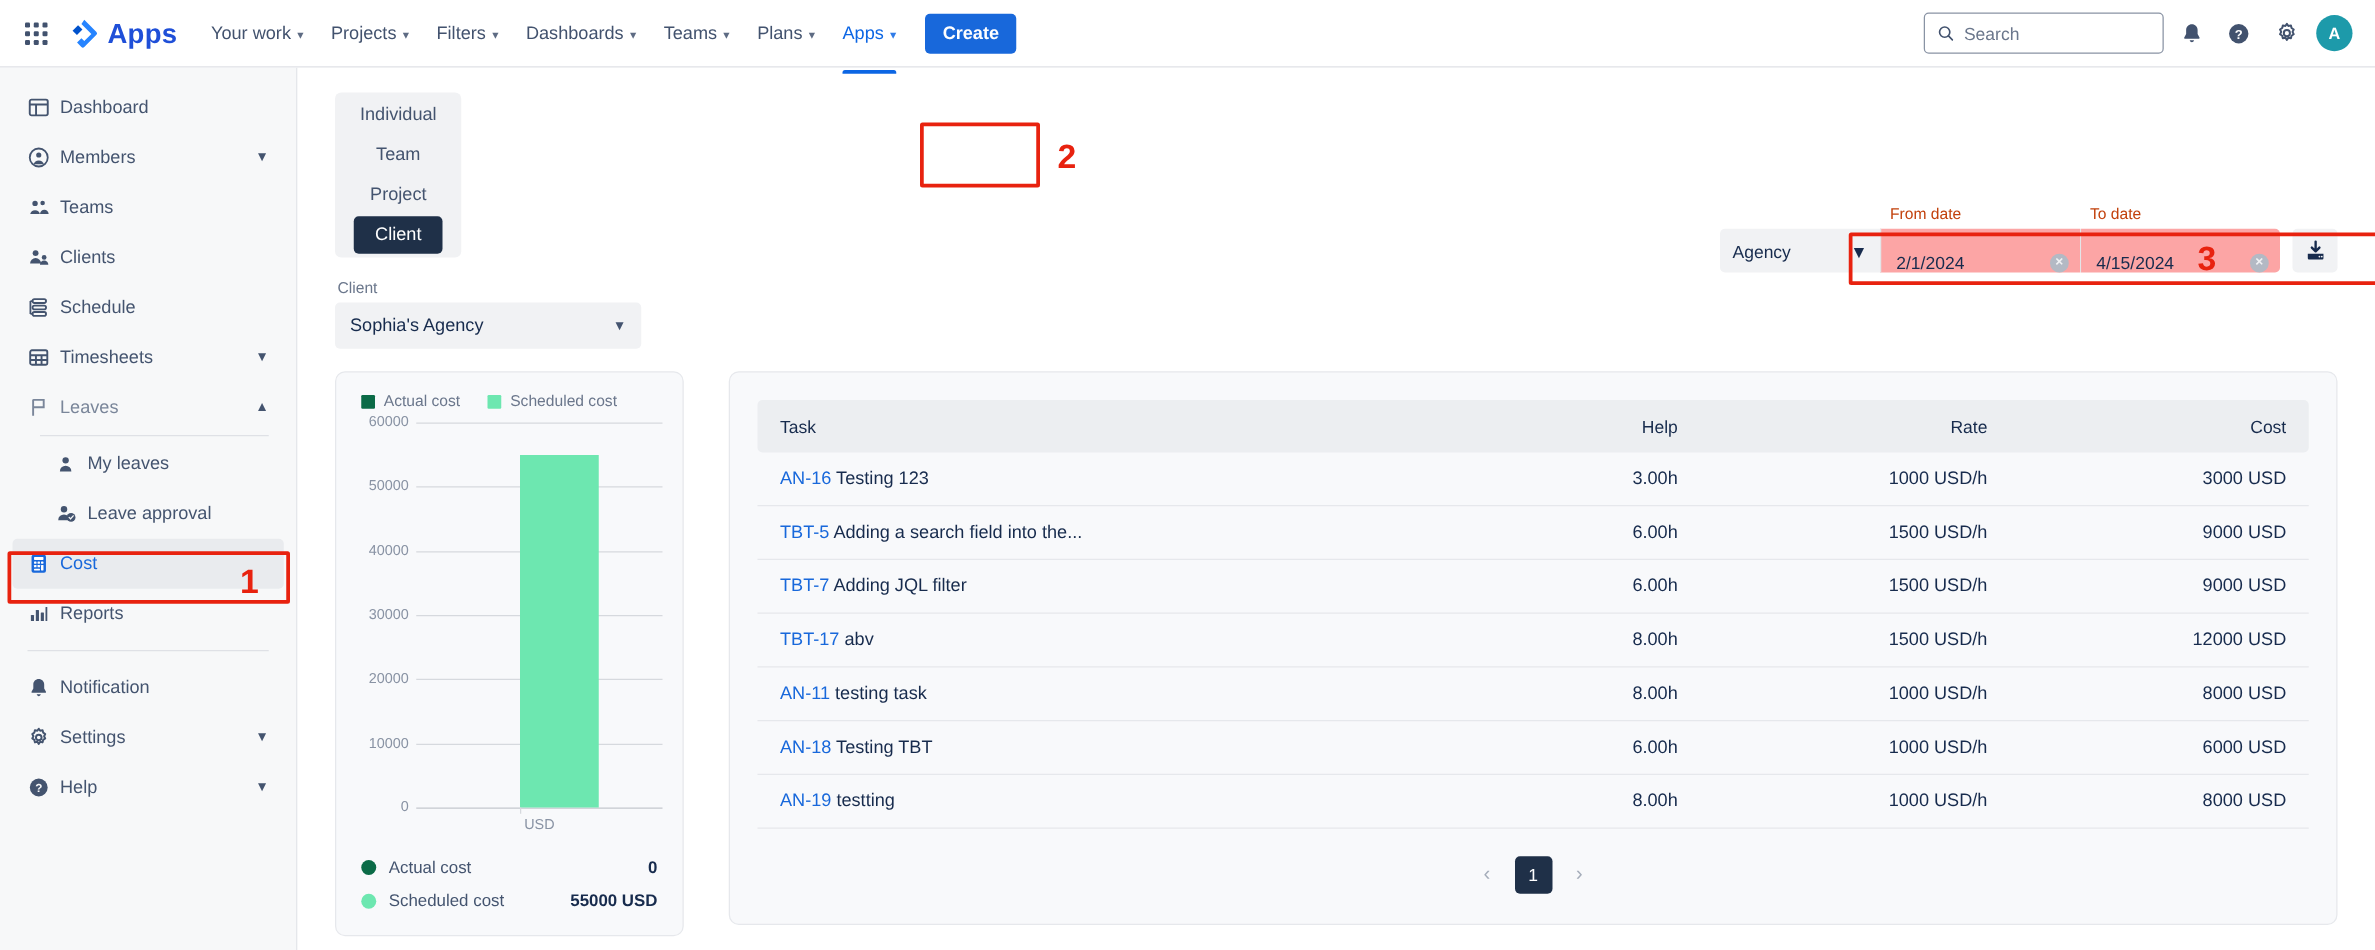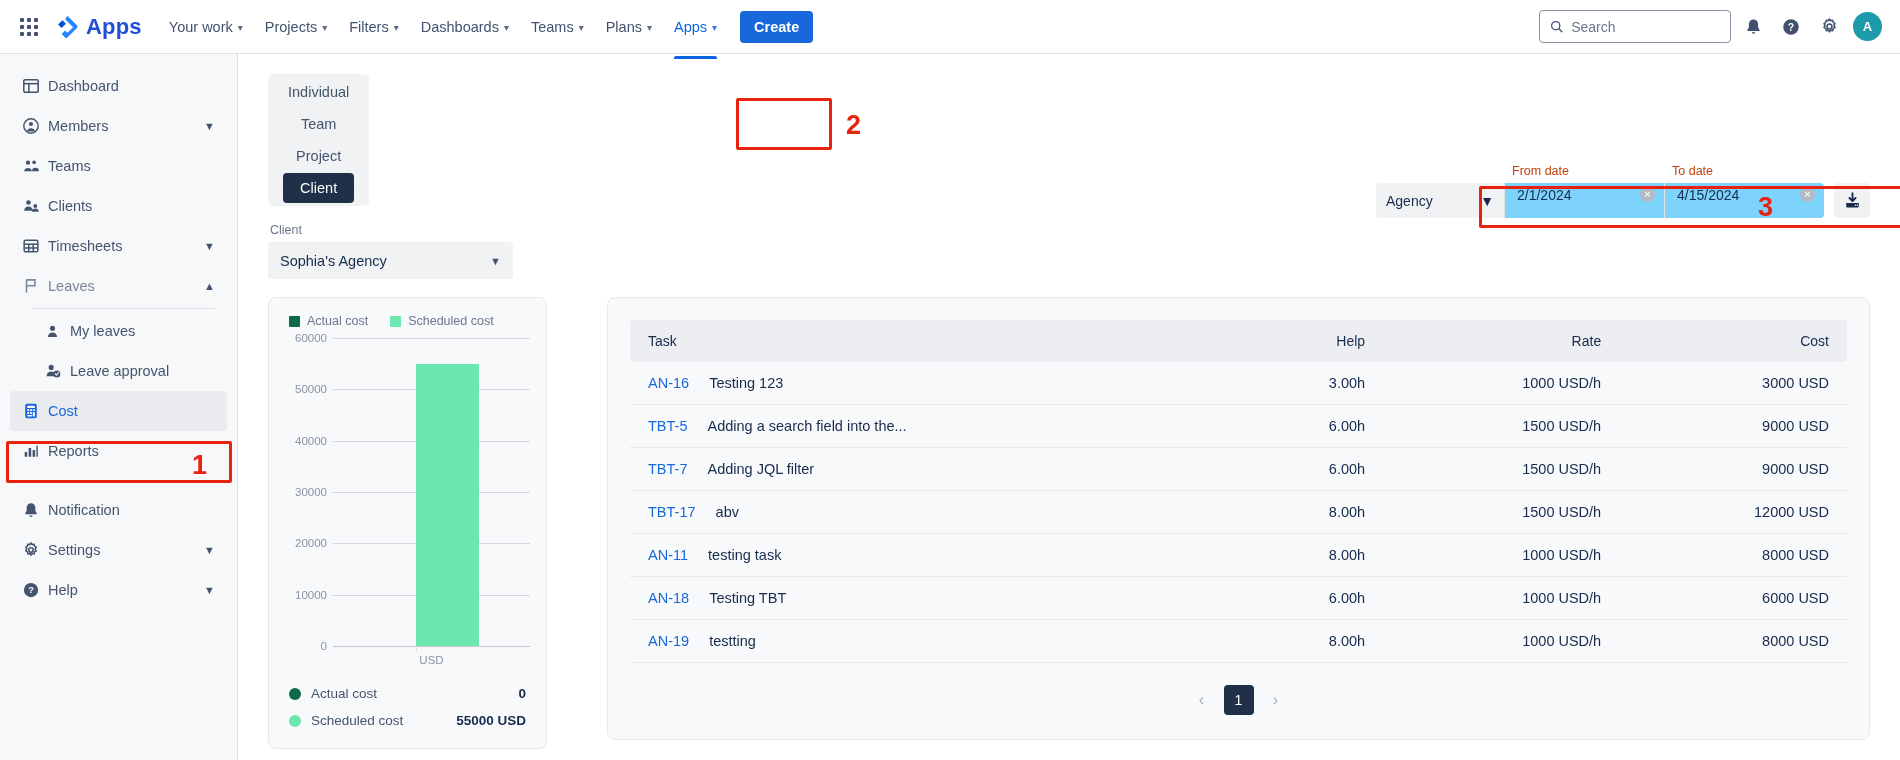--- a/index.html
+++ b/index.html
@@ -182,41 +182,41 @@
   .dt-col { display: flex; flex-direction: column; }
   .dt-caption { font-size: 12.5px; color: #c2410c; margin-bottom: 5px; padding-left: 8px; }
   .dt-spacer { height: 18px; }
   .range-select {
     width: 128px; height: 35px; background: #f1f2f4;
     border-radius: 4px 0 0 4px;
     display: flex; align-items: center; justify-content: space-between;
     padding: 0 10px; font-size: 14px; color: #172b4d; cursor: pointer;
   }
   .date-field {
-    width: 160px; height: 35px; background: #7dd3fc;
-    display: flex; align-items: flex-start; justify-content: space-between;
-    padding: 4px 9px 0 12px; font-size: 14px; color: #172b4d; cursor: text;
+    width: 160px; height: 35px; background: #fca5a5;
+    display: flex; align-items: flex-end; justify-content: space-between;
+    padding: 14px 9px 0 12px; font-size: 14px; color: #172b4d; cursor: text;
     border-left: 1px solid #e3e5e8;
   }
   .date-field.last { border-radius: 0 4px 4px 0; }
   .clear-x {
     width: 15px; height: 15px; border-radius: 50%;
     background: #b3b9c4; color: #f1f2f4;
     font-size: 11px; line-height: 15px; text-align: center;
     cursor: pointer; flex: 0 0 auto; font-weight: 700;
   }
   .export-btn {
     width: 36px; height: 35px; background: #f1f2f4; border-radius: 4px;
     display: flex; align-items: center; justify-content: center;
     cursor: pointer; color: #172b4d;
   }
 
   
   .content-row {
-    display: flex; gap: 60px;
+    display: flex; gap: 36px;
     margin-top: 18px; align-items: flex-start;
   }
 
   
   .chart-card {
     width: 279px; flex: 0 0 279px;
     background: #f8f9fb;
     border: 1px solid #e6e8ec;
     border-radius: 8px;
     padding: 16px 16px 14px 16px;
@@ -281,21 +281,21 @@
   table.cost-table thead th.left { text-align: left; }
   table.cost-table thead th:first-child { border-radius: 4px 0 0 4px; }
   table.cost-table thead th:last-child { border-radius: 0 4px 4px 0; }
   table.cost-table tbody td {
     padding: 13px 18px; font-size: 14.5px; color: #172b4d;
     border-bottom: 1px solid #e6e8ec; text-align: right;
     white-space: nowrap;
   }
   table.cost-table tbody td.left { text-align: left; }
   .tkey { color: #1868db; cursor: pointer; }
-  .tsum { color: #172b4d; margin-left: 16px; }
+  .tsum { color: #172b4d; }
   .pagination {
     display: flex; align-items: center; justify-content: center;
     gap: 9px; margin-top: 22px;
   }
   .pg-arrow {
     width: 26px; height: 26px; display: flex; align-items: center; justify-content: center;
     color: #a5adba; font-size: 16px; cursor: pointer; user-select: none;
   }
   .pg-num {
     width: 30px; height: 30px; border-radius: 4px;
@@ -432,20 +432,33 @@
         <svg width="19" height="19" viewBox="0 0 22 20" fill="currentColor">
           <circle cx="7.5" cy="5.4" r="2.7"></circle>
             <path d="M2.4 15 a5.1 5.1 0 0 1 10.2 0 z"></path>
           <circle cx="15.4" cy="9.4" r="2.2"></circle>
             <path d="M11.5 16.2 a3.9 3.9 0 0 1 7.8 0 z"></path>
         </svg>
       </span>
       <span class="si-label">Clients</span>
     </div>
 
+    <div class="side-item">
+      <span class="si-ico">
+        <svg width="18" height="18" viewBox="0 0 20 20" fill="none" stroke="currentColor" stroke-width="1.6">
+          <rect x="4.5" y="2.6" width="12" height="3.4" rx="1.7"></rect>
+          <rect x="4.5" y="8.3" width="12" height="3.4" rx="1.7"></rect>
+          <rect x="4.5" y="14" width="12" height="3.4" rx="1.7"></rect>
+          <line x1="4.5" y1="4.3" x2="2.6" y2="4.3"></line>
+            <line x1="2.6" y1="4.3" x2="2.6" y2="15.7"></line>
+            <line x1="2.6" y1="15.7" x2="4.5" y2="15.7"></line>
+        </svg>
+      </span>
+      <span class="si-label">Schedule</span>
+    </div>
 
     <div class="side-item">
       <span class="si-ico">
         <svg width="18" height="18" viewBox="0 0 20 20" fill="none" stroke="currentColor" stroke-width="1.7">
           <rect x="2.4" y="3.6" width="15.2" height="12.8" rx="1.6"></rect>
           <line x1="2.4" y1="8" x2="17.6" y2="8"></line>
             <line x1="2.4" y1="12.2" x2="17.6" y2="12.2"></line>
           <line x1="7.5" y1="8" x2="7.5" y2="16.4"></line>
             <line x1="12.5" y1="8" x2="12.5" y2="16.4"></line>
         </svg>

